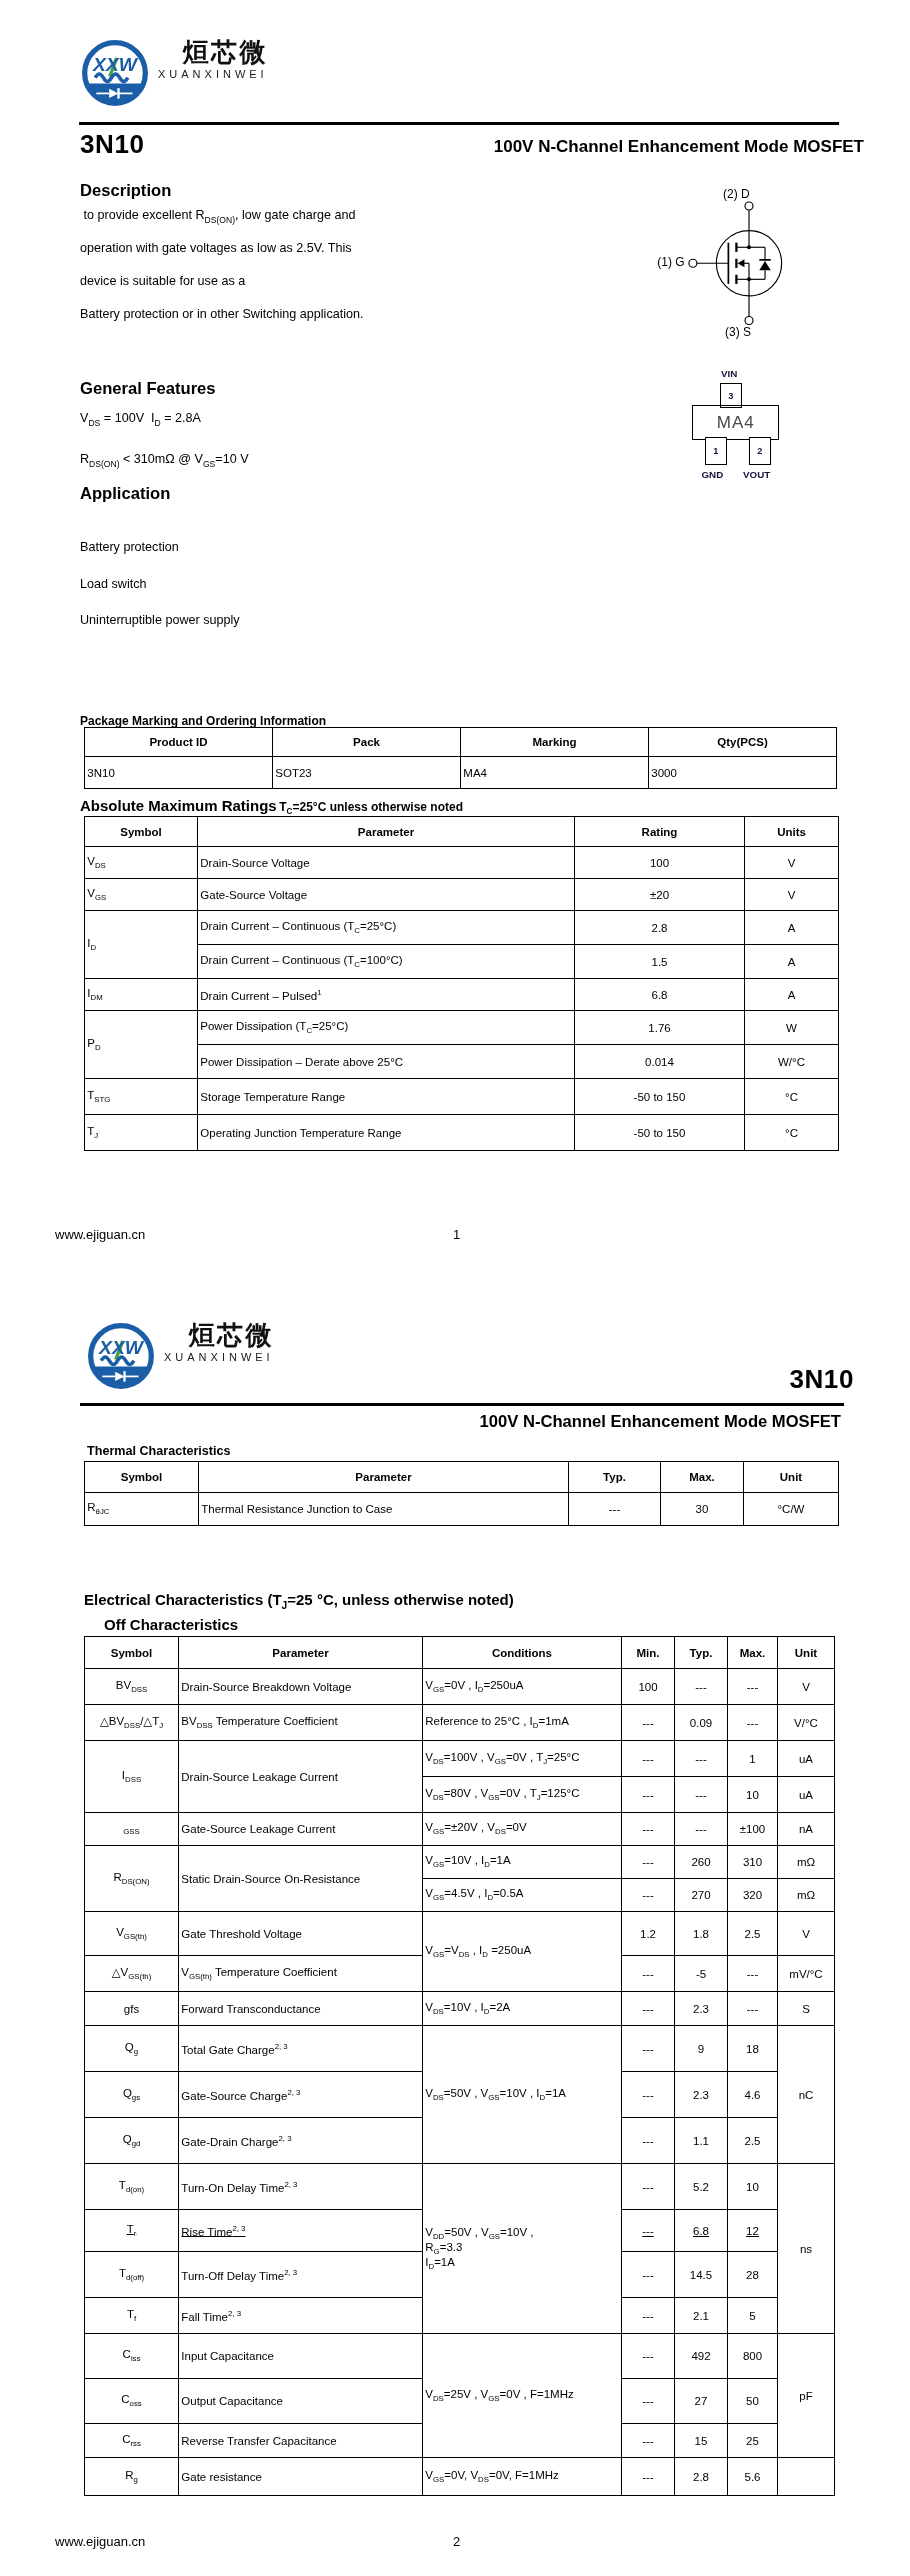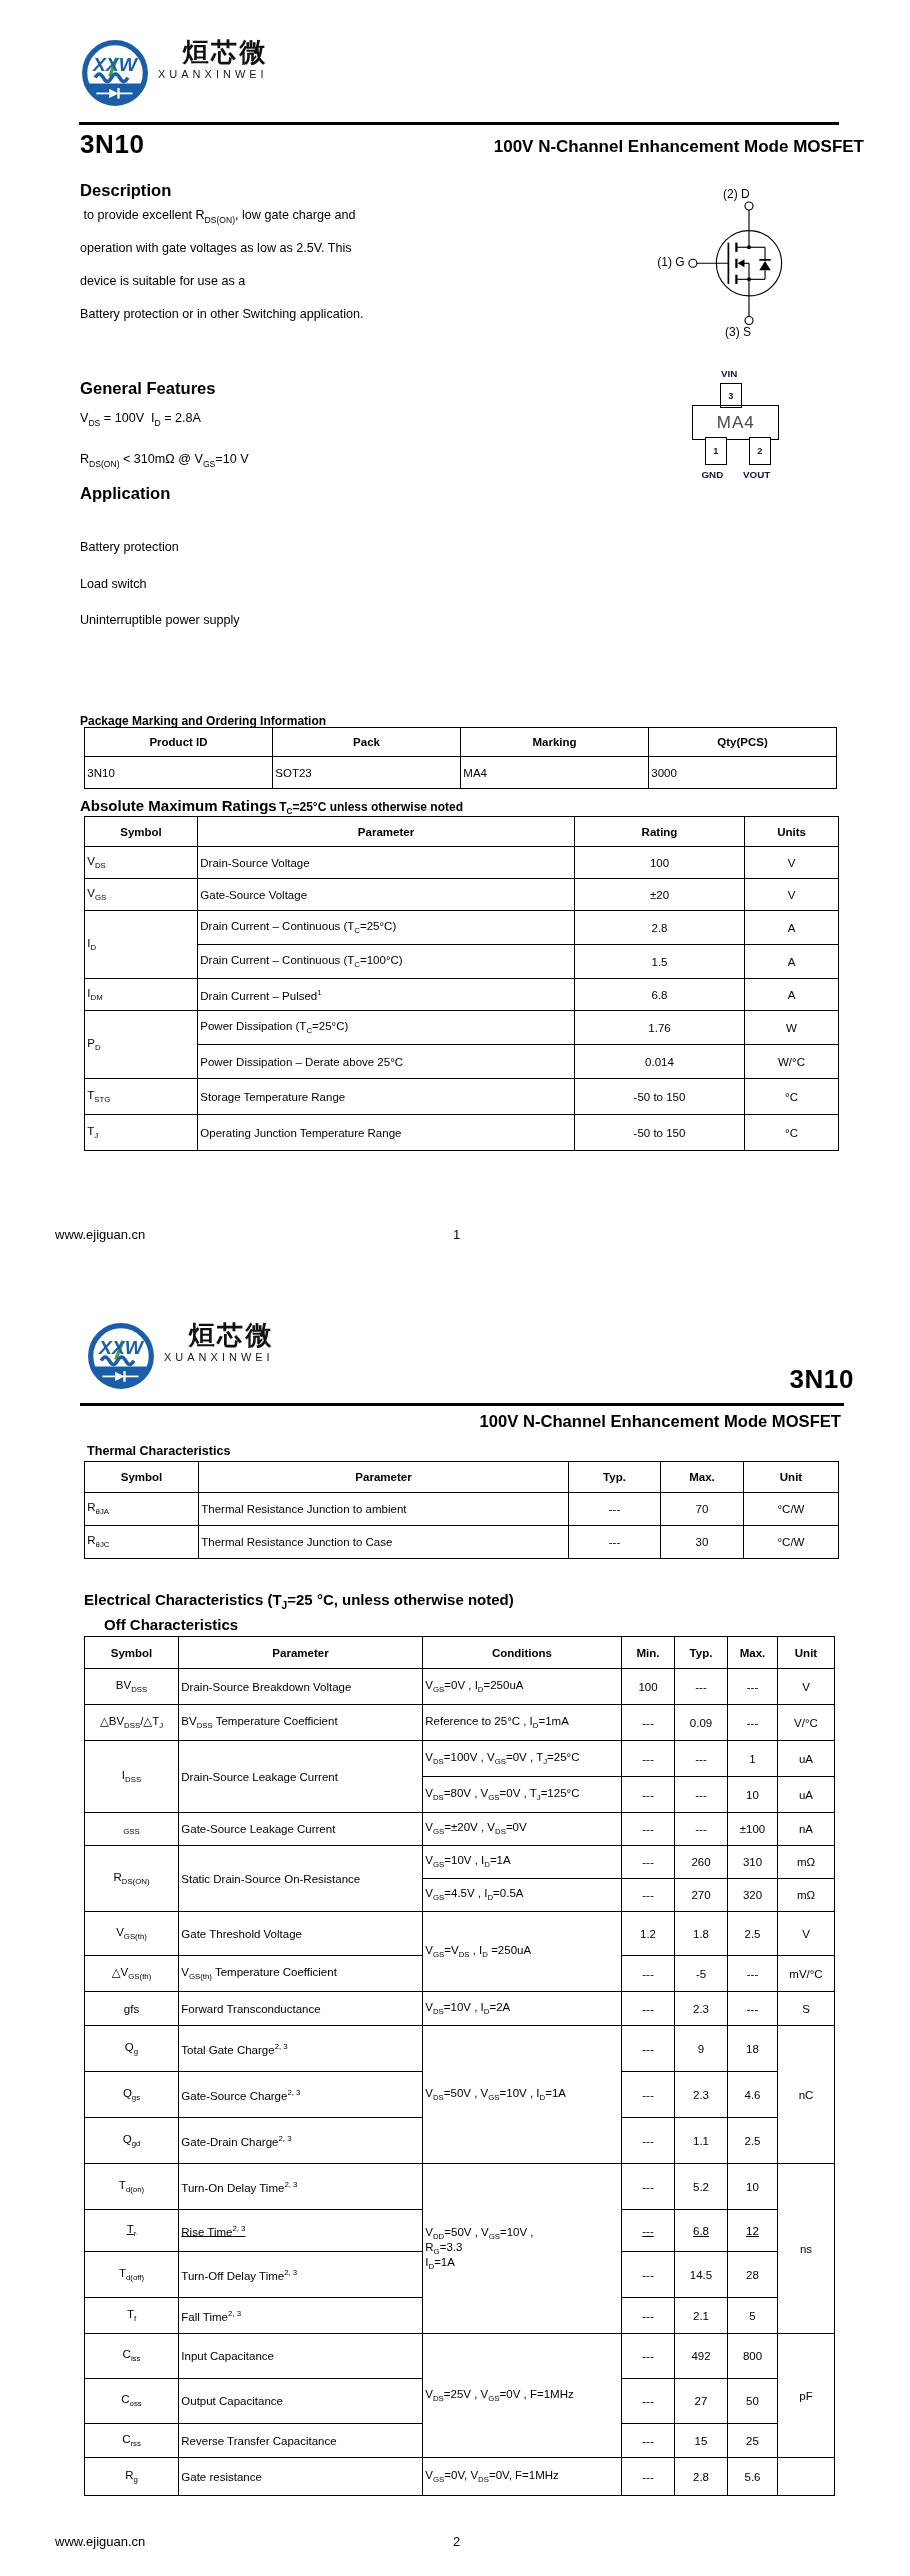--- a/index.html
+++ b/index.html
@@ -272,27 +272,20 @@
         </colgroup>
       <tbody>
           <tr style="height:31px;">
         <th>Symbol</th>
         <th>Parameter</th>
         <th>Typ.</th>
         <th>Max.</th>
         <th>Unit</th>
       </tr>
       <tr style="height:33px;">
-        <td class="l">R<sub>θJA</sub></td>
-        <td class="l">Thermal Resistance Junction to ambient</td>
-        <td class="c">---</td>
-        <td class="c">70</td>
-        <td class="c">°C/W</td>
-      </tr>
-      <tr style="height:33px;">
         <td class="l">R<sub>θJC</sub></td>
         <td class="l">Thermal Resistance Junction to Case</td>
         <td class="c">---</td>
         <td class="c">30</td>
         <td class="c">°C/W</td>
       </tr>
     </tbody>
       </table>
 
     <div class="sec-md abs" style="left:84px;top:303px;">Electrical Characteristics (T<sub>J</sub>=25 °C, unless otherwise noted)</div>

